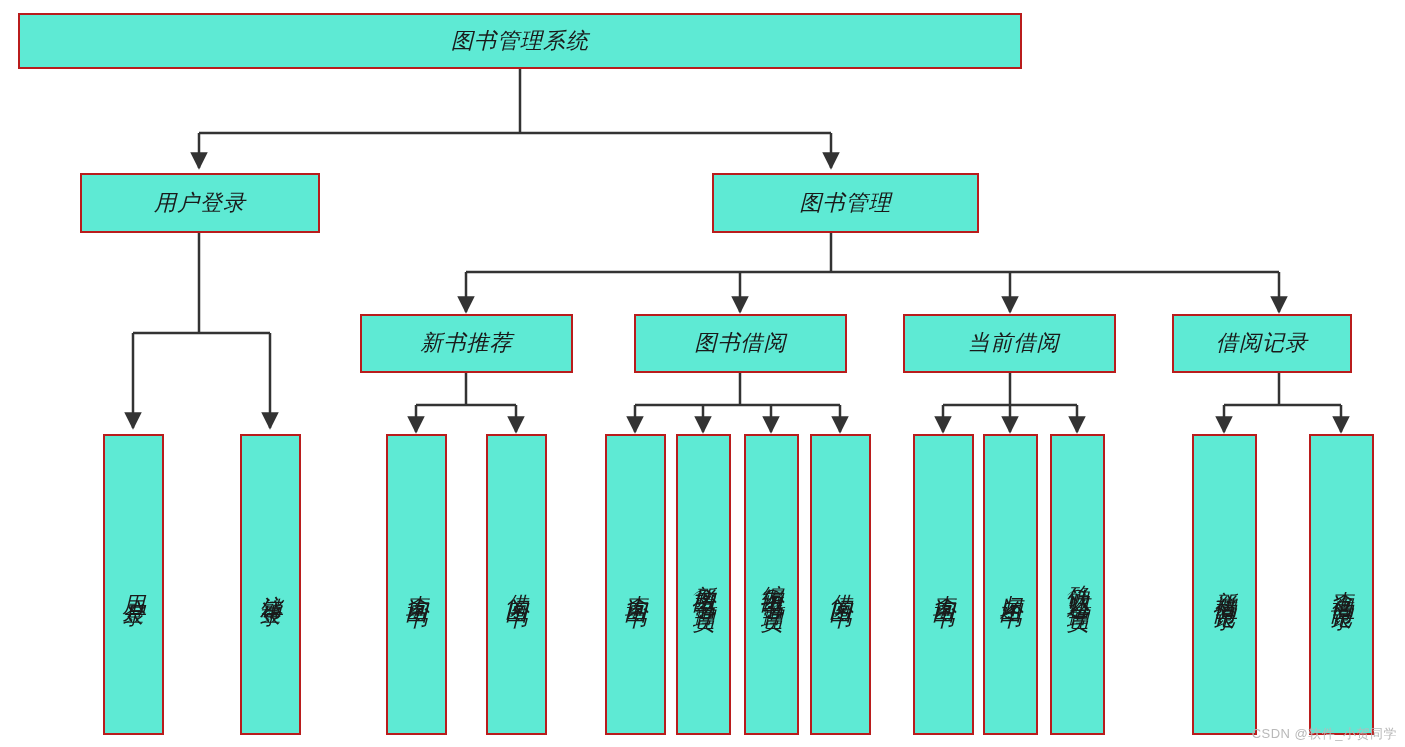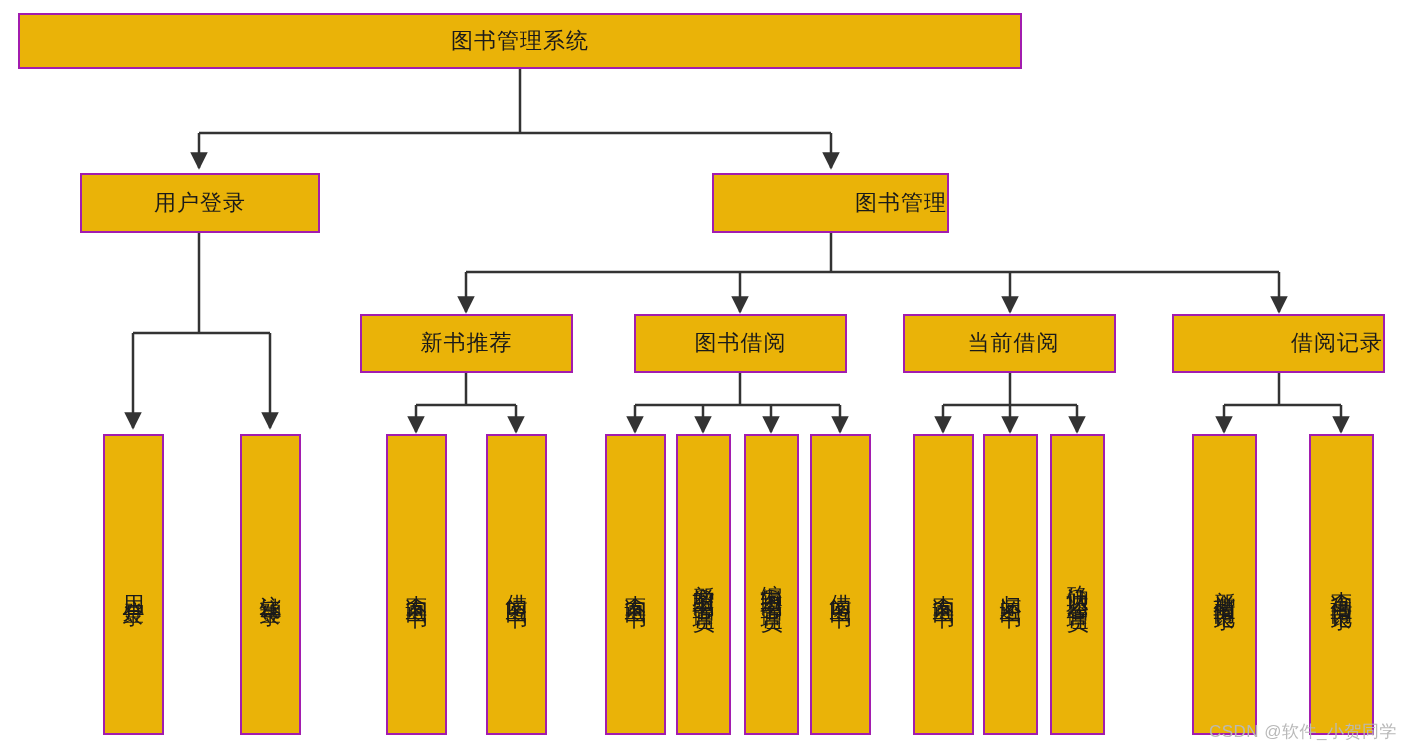--- a/index.html
+++ b/index.html
@@ -23,26 +23,27 @@
     position: absolute;
     left: 0;
     top: 0;
     width: 1405px;
     height: 747px;
     pointer-events: none;
   }
   .node {
     position: absolute;
     box-sizing: border-box;
-    background: #eab308;
-    border: 2px solid #a21caf;
+    background: #5eead4;
+    border: 2px solid #b91c1c;
     display: flex;
     align-items: center;
     justify-content: center;
     color: #1a1a1a;
+    font-style: italic;
   }
   .node.horizontal {
     font-size: 22px;
     letter-spacing: 1px;
     line-height: 1.2;
   }
   .node.vertical {
     writing-mode: vertical-rl;
     text-orientation: upright;
     font-size: 22px;
@@ -53,21 +54,21 @@
   }
   .node.vertical > .vlabel {
     writing-mode: vertical-rl;
     text-orientation: upright;
     letter-spacing: 4px;
   }
   .watermark {
     position: absolute;
     right: 8px;
     bottom: 4px;
-    font-size: 17px;
+    font-size: 13px;
     color: #b9b9b9;
     white-space: nowrap;
     letter-spacing: 0.5px;
     text-align: right;
   }
 </style>
 </head>
 <body>
 
 <div id="diagram-root">
@@ -122,34 +123,34 @@
     </g>
   </svg>
 
   <div class="node horizontal" style="left:18px; top:13px; width:1004px; height:56px;">
     <span>图书管理系统</span>
   </div>
 
   <div class="node horizontal" style="left:80px; top:173px; width:240px; height:60px;">
     <span>用户登录</span>
   </div>
-  <div class="node horizontal" style="left:712px; top:173px; width:237px; height:60px;justify-content:flex-end;">
+  <div class="node horizontal" style="left:712px; top:173px; width:267px; height:60px;">
     <span>图书管理</span>
   </div>
 
   <div class="node horizontal" style="left:634px; top:314px; width:213px; height:59px;">
     <span>图书借阅</span>
   </div>
   <div class="node horizontal" style="left:360px; top:314px; width:213px; height:59px;">
     <span>新书推荐</span>
   </div>
   <div class="node horizontal" style="left:903px; top:314px; width:213px; height:59px;padding-left:8px;">
     <span>当前借阅</span>
   </div>
-  <div class="node horizontal" style="left:1172px; top:314px; width:213px; height:59px;justify-content:flex-end;">
+  <div class="node horizontal" style="left:1172px; top:314px; width:180px; height:59px;">
     <span>借阅记录</span>
   </div>
 
   <div class="node vertical" style="left:103px; top:434px; width:61px; height:301px;">
     <span class="vlabel">用户登录</span>
   </div>
   <div class="node vertical" style="left:240px; top:434px; width:61px; height:301px;">
     <span class="vlabel">注销登录</span>
   </div>
 

